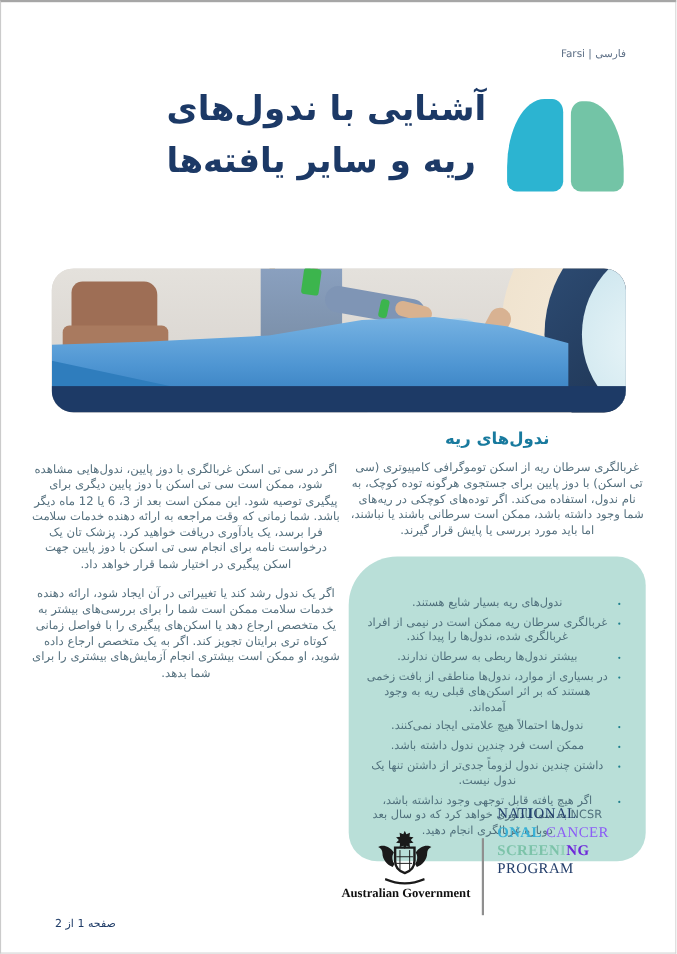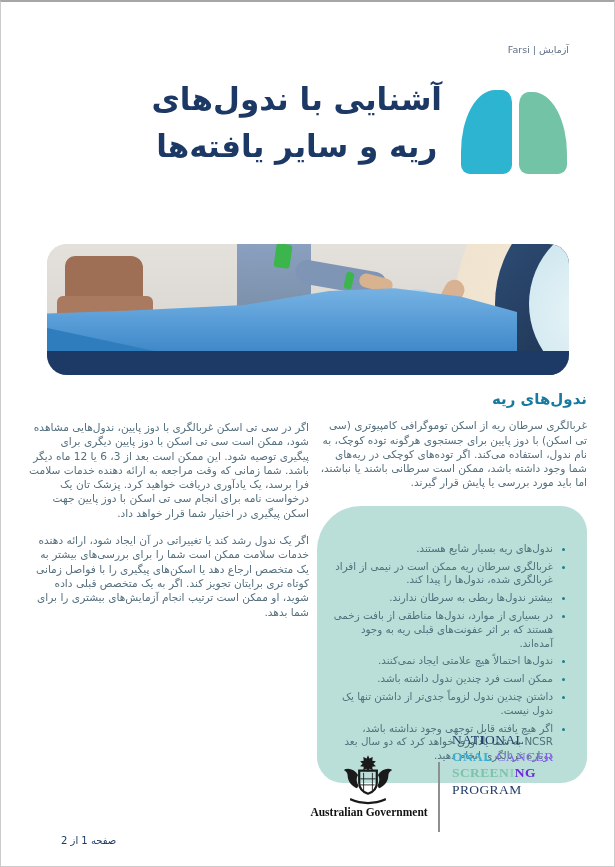--- a/index.html
+++ b/index.html
@@ -7,21 +7,21 @@
     position:relative;width:613px;height:864px;background:#ffffff;
     border:1px solid #cbcbcb;border-top:2px solid #a6a6a6;overflow:hidden;
     font-family:"DejaVu Sans",sans-serif;
   }
   
   .lang-label{
     position:absolute;top:42px;right:45px;font-size:9.5px;color:#5d6f86;
     direction:rtl;
   }
   .title{
-    position:absolute;top:74px;right:172px;margin:0;direction:rtl;text-align:center;
+    position:absolute;top:74px;right:172px;margin:0;direction:rtl;text-align:left;
     font-size:31px;line-height:47px;font-weight:bold;color:#1c3966;letter-spacing:0;
     white-space:nowrap;
   }
   .lungs{position:absolute;top:88px;right:47px;width:106px;height:84px;}
   .lobe{position:absolute;bottom:0;}
   .lobe.l{left:0;width:51px;height:84px;background:#2cb4d1;
     border-radius:34px 10px 9px 9px / 62px 12px 9px 9px;}
   .lobe.r{right:0;width:48px;height:82px;background:#73c4a6;
     border-radius:10px 34px 9px 9px / 12px 62px 9px 9px;}
   
@@ -53,47 +53,47 @@
   .photo .cap{position:absolute;left:336px;top:46px;width:58px;height:40px;background:#b7d6e8;border-radius:50%;transform:rotate(-12deg);}
   .photo .face{position:absolute;left:352px;top:58px;width:40px;height:26px;background:#dbb894;border-radius:50%;transform:rotate(-10deg);}
   .photo .raised-arm{position:absolute;left:390px;top:34px;width:20px;height:52px;background:#d8b292;border-radius:10px;transform:rotate(28deg);}
   .photo .drape{position:absolute;left:0;top:40px;width:470px;height:70px;
     background:linear-gradient(180deg,#7ab5e4 0%,#4e95d2 70%,#3e86c6 100%);
     clip-path:polygon(0 100%,0 42%,18% 38%,42% 30%,60% 10%,74% 6%,88% 18%,100% 40%,100% 100%);}
   .photo .drape-shadow{position:absolute;left:0;top:84px;width:140px;height:30px;background:#2f7dbd;
     clip-path:polygon(0 100%,0 0,100% 100%);}
   .photo .navy-bar{position:absolute;left:0;bottom:0;width:100%;height:24px;background:#1d3a66;}
   
-  .col{position:absolute;direction:rtl;text-align:right;color:#55707e;font-size:10.6px;line-height:14.3px;}
+  .col{position:absolute;direction:rtl;text-align:center;color:#55707e;font-size:10.6px;line-height:14.3px;}
   .col-right{right:27px;top:390px;width:270px;}
   .col-left{left:28px;top:418px;width:280px;}
   .section-heading{margin:0 0 12px 0;font-size:15px;font-weight:bold;color:#187a9e;}
   .col p{margin:0 0 13px 0;}
   .info-box{
     background:#b9dfd8;border-radius:44px 26px 26px 26px;
     padding:36px 20px 16px 16px;margin-top:16px;
   }
   .info-box ul{margin:0;padding:0 14px 0 0;list-style:disc;}
   .info-box li{margin:0 0 4px 0;font-size:10.3px;line-height:13.8px;color:#50707c;}
   .info-box li::marker{color:#1f7f8d;font-size:9px;}
   
   .crest{position:absolute;left:334px;top:752px;}
   .gov-label{position:absolute;left:300px;top:804px;width:136px;text-align:center;
     font-family:"Liberation Serif",serif;font-weight:bold;font-size:11.5px;color:#111;}
   .footer-divider{position:absolute;left:437px;top:760px;width:2px;height:70px;background:#8f8f8f;}
   .ncsr{position:absolute;left:451px;top:730px;font-family:Liberation Serif, serif;
     font-size:13.5px;line-height:16.5px;letter-spacing:0.4px;white-space:nowrap;}
-  .page-number{position:absolute;left:60px;top:833px;font-size:10px;color:#1d3a66;direction:rtl;}
+  .page-number{position:absolute;left:49px;top:833px;font-size:10px;color:#1d3a66;direction:rtl;}
 </style>
 </head>
 <body>
 
 <div class="page">
 
-  <div class="lang-label">آزمایش | Farsi</div>
+  <div class="lang-label">فارسی | Farsi</div>
 
   <h1 class="title">
     <span>آشنایی با ندول‌های</span><br>
     <span>ریه و سایر یافته‌ها</span>
   </h1>
 
   <div class="lungs">
     <div class="lobe l"></div>
     <div class="lobe r"></div>
   </div>
@@ -124,33 +124,33 @@
 
   <div class="col col-right">
     <h2 class="section-heading">ندول‌های ریه</h2>
     <p>غربالگری سرطان ریه از اسکن توموگرافی کامپیوتری (سی تی اسکن) با دوز پایین برای جستجوی هرگونه توده کوچک، به نام ندول، استفاده می‌کند. اگر توده‌های کوچکی در ریه‌های شما وجود داشته باشد، ممکن است سرطانی باشند یا نباشند، اما باید مورد بررسی یا پایش قرار گیرند.</p>
     <div class="info-box">
       <ul>
 
       <li>ندول‌های ریه بسیار شایع هستند.</li>
           <li>غربالگری سرطان ریه ممکن است در نیمی از افراد غربالگری شده، ندول‌ها را پیدا کند.</li>
           <li>بیشتر ندول‌ها ربطی به سرطان ندارند.</li>
-          <li>در بسیاری از موارد، ندول‌ها مناطقی از بافت زخمی هستند که بر اثر عفونت‌های قبلی ریه به وجود آمده‌اند.</li>
+          <li>در بسیاری از موارد، ندول‌ها مناطقی از بافت زخمی هستند که بر اثر اسکن‌های قبلی ریه به وجود آمده‌اند.</li>
           <li>ندول‌ها احتمالاً هیچ علامتی ایجاد نمی‌کنند.</li>
           <li>ممکن است فرد چندین ندول داشته باشد.</li>
           <li>داشتن چندین ندول لزوماً جدی‌تر از داشتن تنها یک ندول نیست.</li>
           <li>اگر هیچ یافته قابل توجهی وجود نداشته باشد، NCSR به شما یادآوری خواهد کرد که دو سال بعد دوباره غربالگری انجام دهید.</li>
         </ul>
     </div>
   </div>
 
   <div class="col col-left">
 
   <p>اگر در سی تی اسکن غربالگری با دوز پایین، ندول‌هایی مشاهده شود، ممکن است سی تی اسکن با دوز پایین دیگری برای پیگیری توصیه شود. این ممکن است بعد از 3، 6 یا 12 ماه دیگر باشد. شما زمانی که وقت مراجعه به ارائه دهنده خدمات سلامت فرا برسد، یک یادآوری دریافت خواهید کرد. پزشک تان یک درخواست نامه برای انجام سی تی اسکن با دوز پایین جهت اسکن پیگیری در اختیار شما قرار خواهد داد.</p>
-      <p>اگر یک ندول رشد کند یا تغییراتی در آن ایجاد شود، ارائه دهنده خدمات سلامت ممکن است شما را برای بررسی‌های بیشتر به یک متخصص ارجاع دهد یا اسکن‌های پیگیری را با فواصل زمانی کوتاه تری برایتان تجویز کند. اگر به یک متخصص قبلی داده شوید، او ممکن است ترتیب انجام آزمایش‌های بیشتری را برای شما بدهد.</p>
+      <p>اگر یک ندول رشد کند یا تغییراتی در آن ایجاد شود، ارائه دهنده خدمات سلامت ممکن است شما را برای بررسی‌های بیشتر به یک متخصص ارجاع دهد یا اسکن‌های پیگیری را با فواصل زمانی کوتاه تری برایتان تجویز کند. اگر به یک متخصص ارجاع داده شوید، او ممکن است بیشتری انجام آزمایش‌های بیشتری را برای شما بدهد.</p>
     </div>
 
   <svg class="crest" viewBox="0 0 120 96" width="66" height="53">
     <g fill="#1a1a1a">
       <path d="M60,2 l2.6,6 6,-2.6 -0.8,6.6 6.6,0.8 -4.6,4.6 4.6,4.6 -6.6,0.8 0.8,6.6 -6,-2.6 -2.6,6 -2.6,-6 -6,2.6 0.8,-6.6 -6.6,-0.8 4.6,-4.6 -4.6,-4.6 6.6,-0.8 -0.8,-6.6 6,2.6 z"></path>
       <path d="M44,30 h32 v22 c0,10 -7,17 -16,20 c-9,-3 -16,-10 -16,-20 z" fill="none" stroke="#1a1a1a" stroke-width="4"></path>
       <path d="M52,34 v32 M68,34 v32 M46,45 h28 M46,56 h26" stroke="#1a1a1a" stroke-width="1.6" fill="none"></path>
       <path d="M42,38 c-7,-11 -19,-14 -26,-9 c4,2 7,5 7,10 c0,11 8,20 17,23 l3,-5 c-4,-6 -5,-13 -1,-19 z"></path>
       <path d="M78,38 c7,-11 19,-14 26,-9 c-4,2 -7,5 -7,10 c0,11 -8,20 -17,23 l-3,-5 c4,-6 5,-13 1,-19 z"></path>
       <path d="M28,80 q32,14 64,0 l1,4 q-33,14 -66,0 z"></path>

